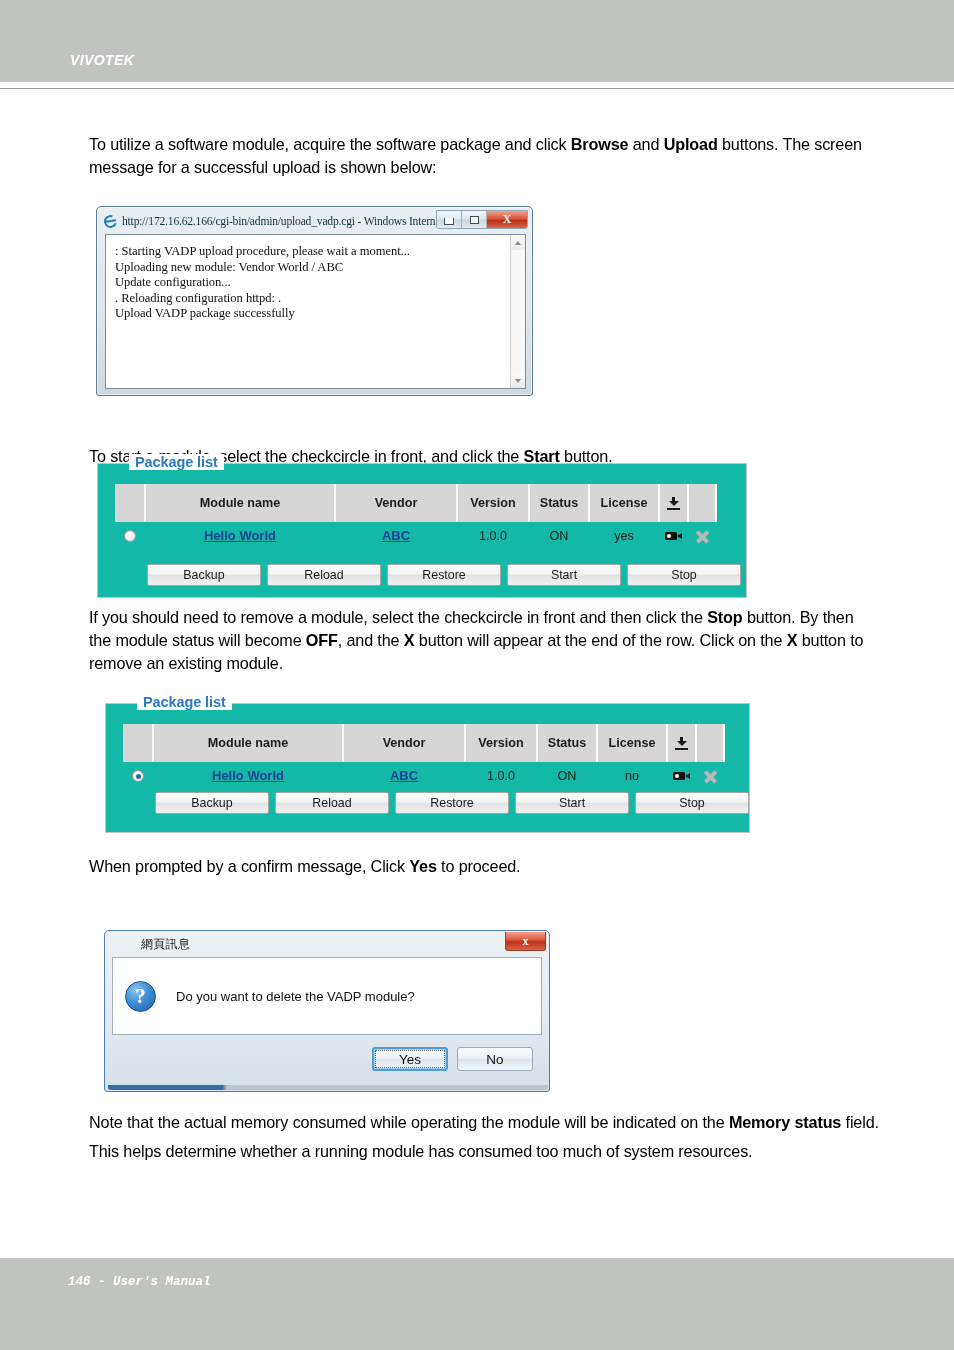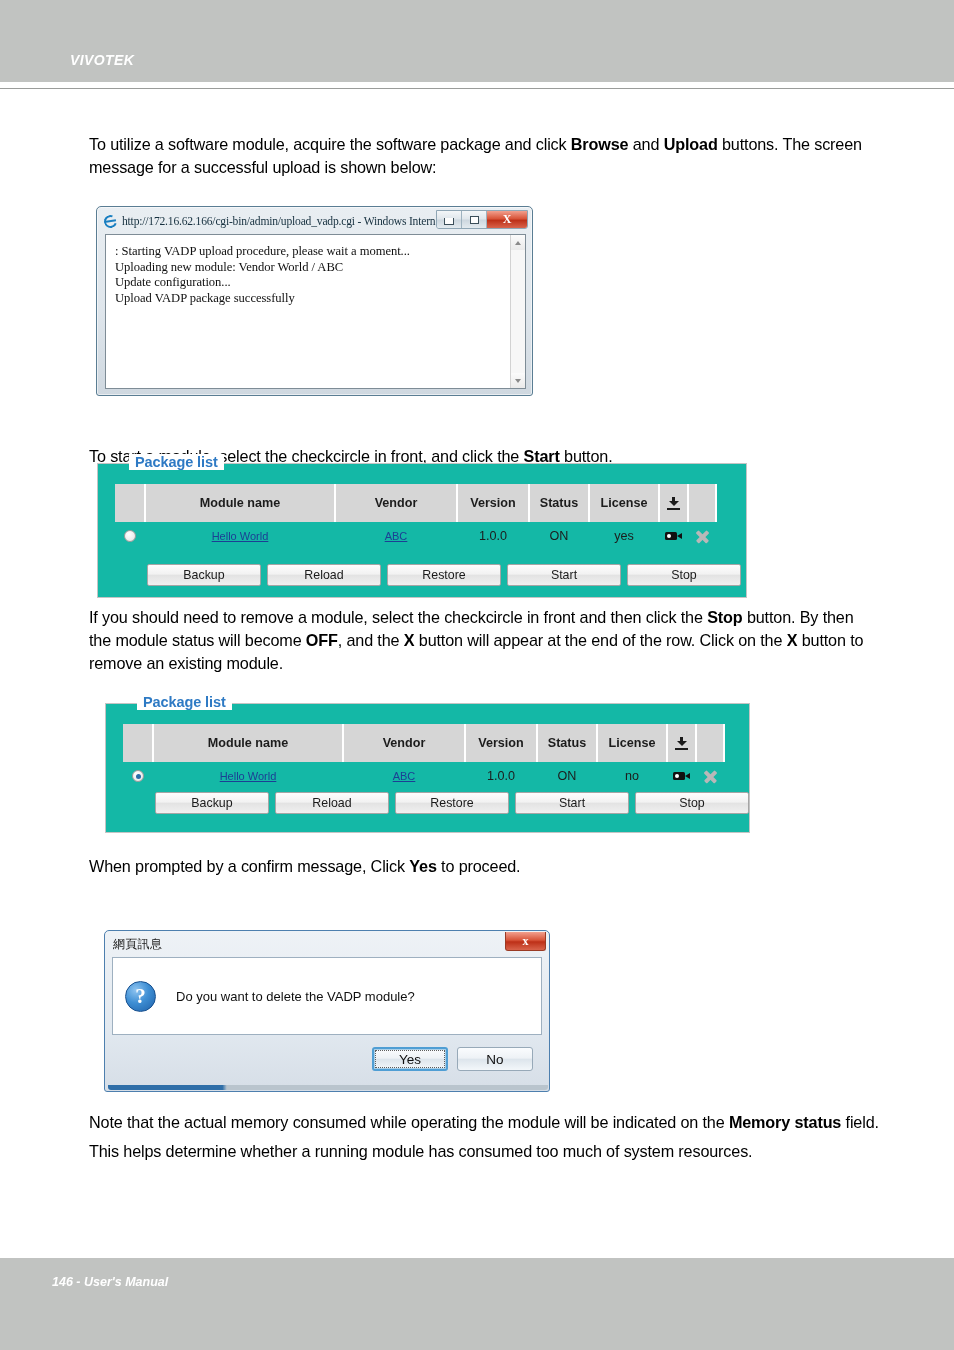--- a/index.html
+++ b/index.html
@@ -29,23 +29,24 @@
     border-top: 1px solid #9b9d9b;
   }
 
   
   .page-footer {
     position: absolute; left: 0; top: 1258px;
     width: 954px; height: 92px;
     background: #c1c3c1;
   }
   .footer-text {
-    position: absolute; left: 52px; top: 1275px;
+    position: absolute; left: 68px; top: 1275px;
     font-size: 12.5px; font-style: italic; font-weight: bold;
     color: #ffffff;
+    font-family: Liberation Mono, monospace;
   }
 
   
   .para {
     position: absolute;
     font-size: 16.2px;
     color: #000000;
     line-height: 23px;
     letter-spacing: -0.15px;
   }
@@ -212,22 +213,22 @@
   .col-sel     { width: 30px; }
   .col-module  { width: 190px; }
   .col-vendor  { width: 122px; }
   .col-version { width: 72px; }
   .col-status  { width: 60px; }
   .col-license { width: 70px; }
   .col-dl      { width: 26px; }
   .col-x       { width: 28px; }
 
   .modlink {
-    color: #1c3f94; font-weight: normal; text-decoration: underline;
-    font-size: 11px;
+    color: #1c3f94; font-weight: bold; text-decoration: underline;
+    font-size: 13px;
   }
 
   
   .radio {
     display: inline-block;
     width: 12px; height: 12px; border-radius: 50%;
     background: radial-gradient(circle at 38% 34%, #ffffff 0%, #eeeeee 60%, #dcdcdc 100%);
     border: 1px solid #9a9a9a;
     position: relative;
     vertical-align: middle;
@@ -288,20 +289,21 @@
     background: linear-gradient(to bottom, #eef2f6 0%, #e2e9f0 60%, #d6dee7 100%);
     border: 1px solid #4d7fae;
     border-radius: 5px 5px 3px 3px;
     padding: 3px;
   }
   .dlg-titlebar {
     height: 20px;
     display: flex; align-items: center;
     position: relative;
     padding-left: 5px;
+    margin-left: 28px;
   }
   .dlg-title {
     font-size: 12px; color: #1a1a1a;
     font-family: "DejaVu Sans", sans-serif;
     letter-spacing: 0.3px;
   }
   .dlg-close {
     position: absolute; right: 0px; top: -2px;
     width: 41px; height: 19px;
     background: linear-gradient(to bottom, #f2a08e 0%, #d8553a 45%, #bd3018 55%, #d9634b 100%);
@@ -387,20 +389,21 @@
           <span class="glyph-max"></span>
         </div>
       <div class="bw-btn close">X</div>
     </div>
   </div>
   <div class="bw-content">
     <div class="bw-text">
       <div>: Starting VADP upload procedure, please wait a moment...</div>
       <div>Uploading new module: Vendor World / ABC</div>
       <div>Update configuration...</div>
+      <div>. Reloading configuration httpd: .</div>
       <div>Upload VADP package successfully</div>
     </div>
     <div class="bw-scroll">
       <div class="arrow">
           <span class="tri-up"></span>
         </div>
       <div class="arrow">
           <span class="tri-down"></span>
         </div>
     </div>

